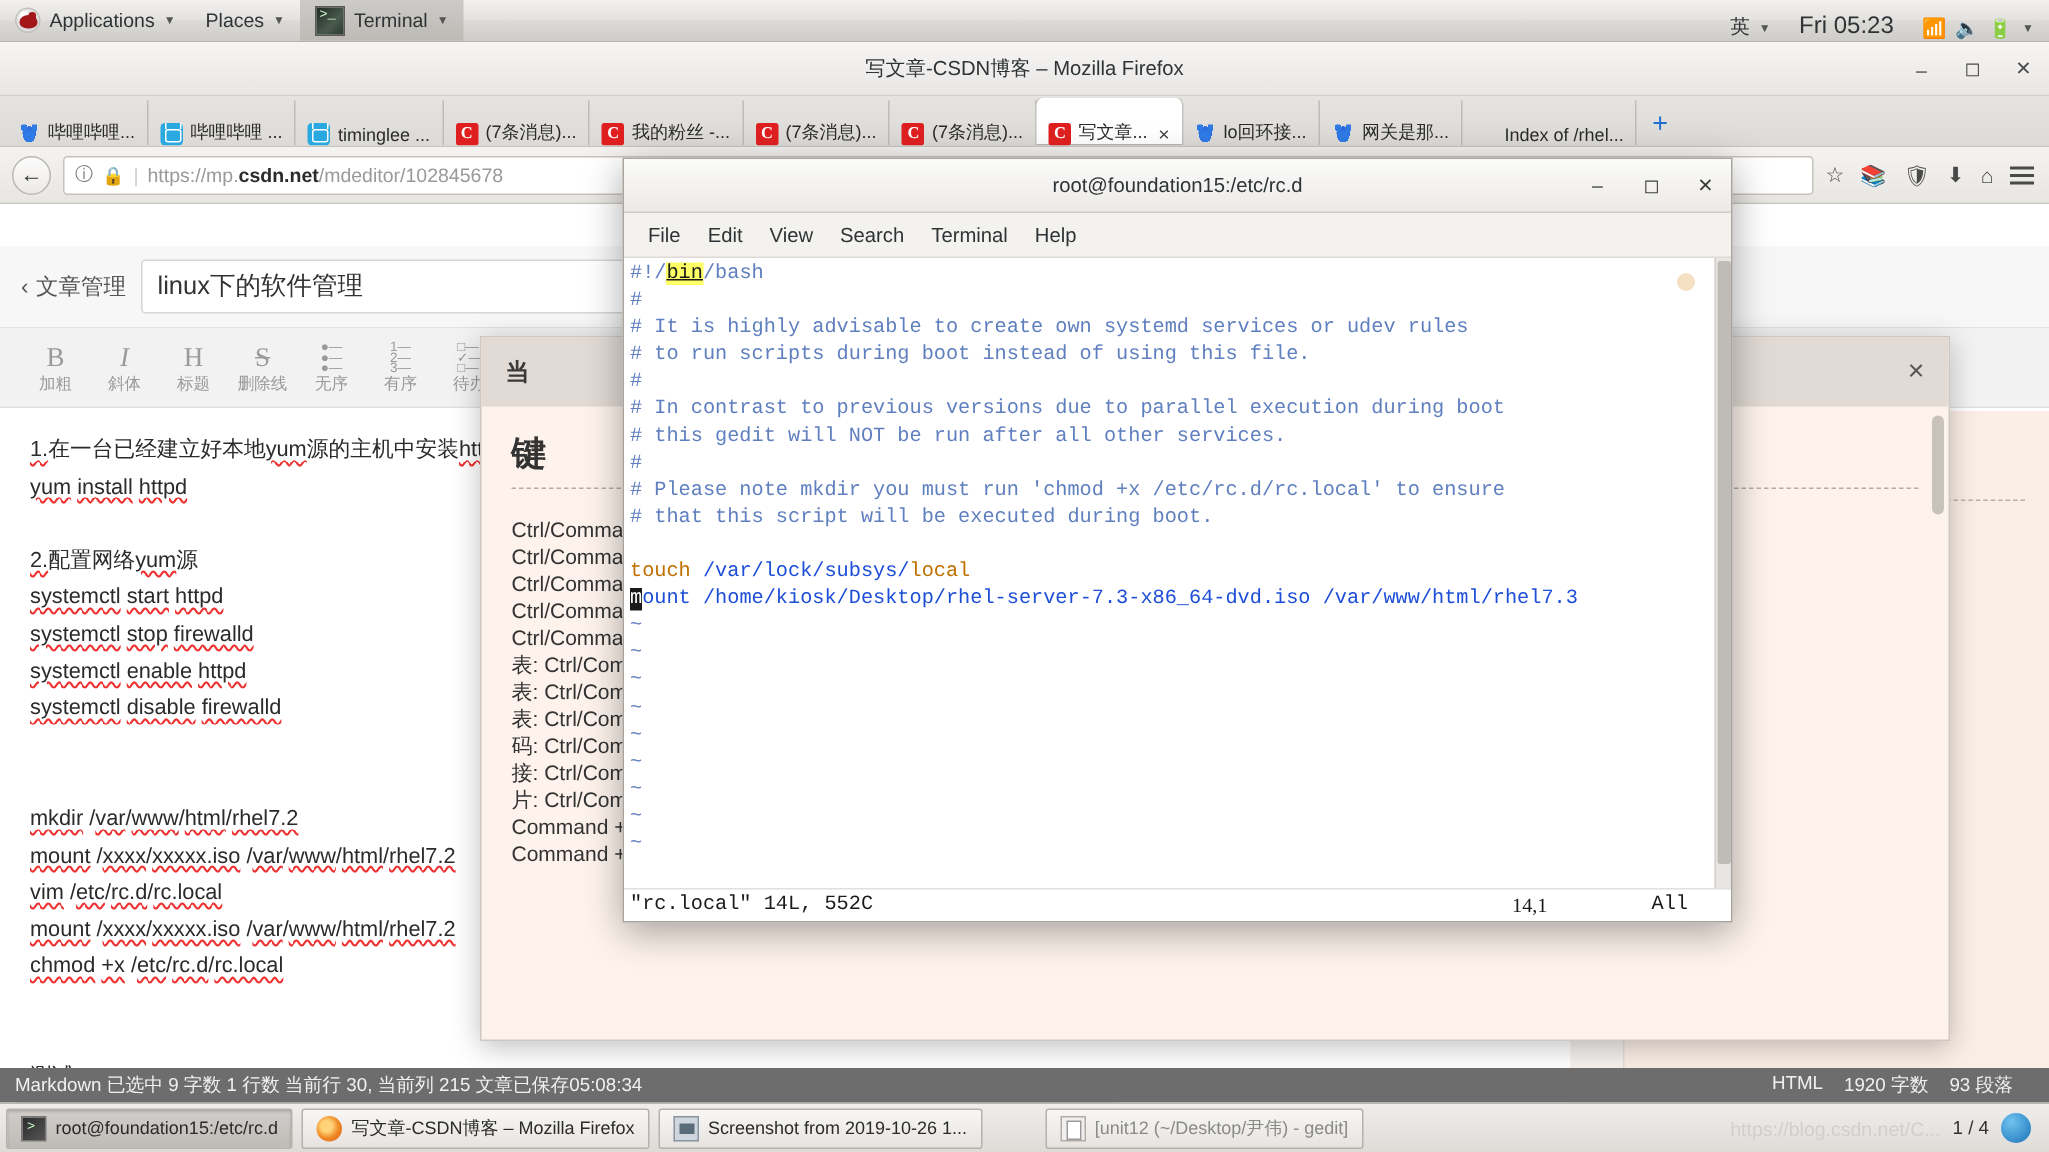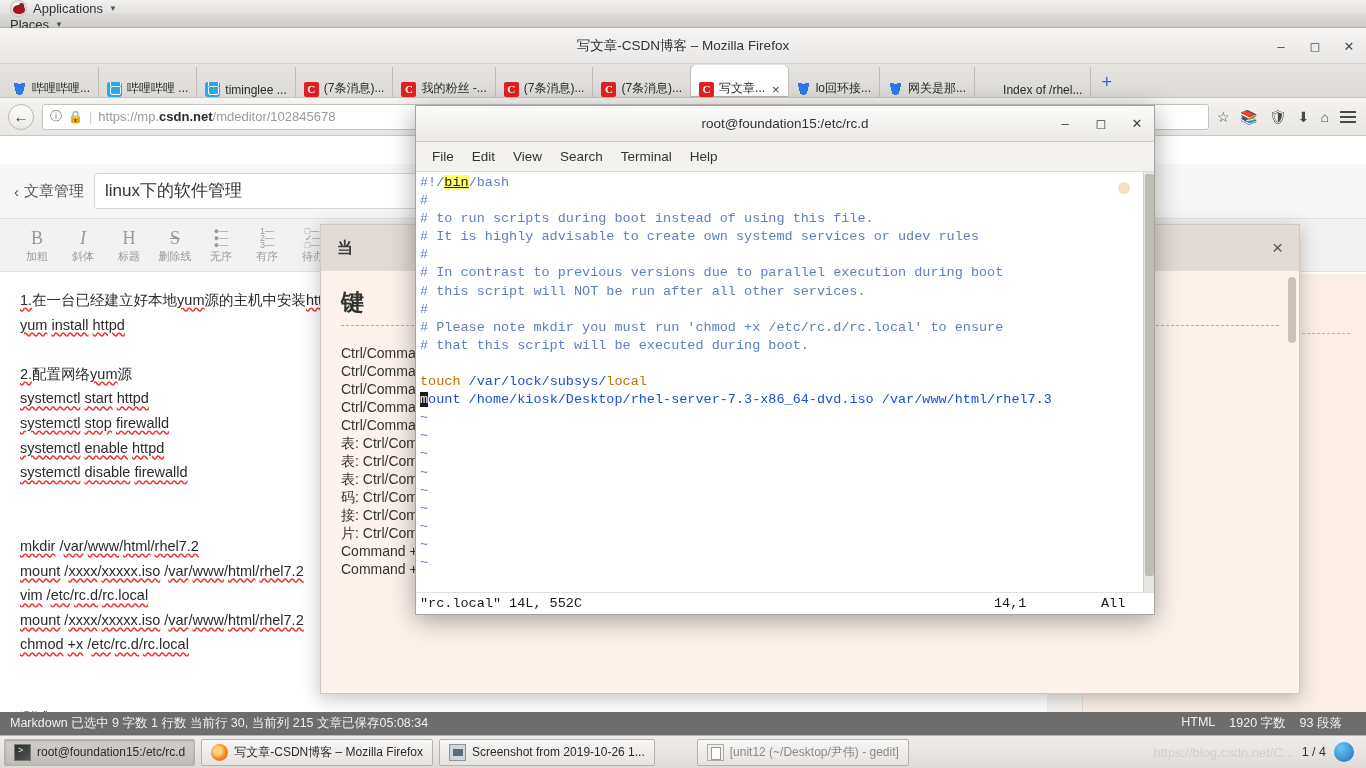--- a/index.html
+++ b/index.html
@@ -9,22 +9,22 @@
     font-family: "Liberation Sans", "DejaVu Sans", sans-serif;
     background: #ffffff;
   }
   #root { position: relative; width: 1366px; height: 768px; }
 
   
   .gnome-panel {
     position: absolute; left: 0; top: 0; width: 1366px; height: 28px;
     background: linear-gradient(to bottom, #f2f1f0 0%, #e4e2e0 48%, #dcdad7 52%, #cfcdc9 100%);
     border-bottom: 1px solid #b6b2ad;
-    display: flex; align-items: flex-start;
-    font-size: 13px; color: #2e3436; flex-direction: column;
+    display: flex; align-items: flex-end;
+    font-size: 13px; color: #2e3436;
   }
   .gp-item { display: flex; align-items: center; gap: 6px; padding: 0 10px; height: 100%; }
   .gp-item.active { background: linear-gradient(to bottom,#cdcbc7,#bdbab6); }
   .gp-caret { font-size: 8px; color: #555; }
   .rh-logo {
     width: 17px; height: 17px; border-radius: 50%;
     background: radial-gradient(circle at 35% 30%, #ffffff 0 18%, #f0f0f0 19%, #e2e2e2 40%, #d8d8d8 100%);
     position: relative; overflow: hidden; border: 1px solid #c3c0bb;
   }
   .rh-logo::after {
@@ -243,21 +243,21 @@
   .term-scroll {
     position: absolute; right: 0; top: 0; width: 11px; bottom: 0;
     background: #e8e6e3; border-left: 1px solid #d4d0cb;
   }
   .term-scroll i { position:absolute; left:1px; top: 2px; width: 9px; height: 402px; background:#bfbbb5; border-radius:2px; display:block;}
   .term-status {
     height: 22px; background: #ffffff; border-top: 1px solid #e2e0dc;
     font-family: "Liberation Mono", monospace; font-size: 13.5px; color: #1a1a1a;
     display: flex; align-items: center; padding: 0 14px 0 4px; position: relative;
   }
-  .ts-pos { position: absolute; left: 578px; }
+  .ts-pos { position: absolute; left: 592px; font-family: Liberation Serif, serif; }
   .ts-all { position: absolute; left: 685px; }
 
   
   .csdn-status {
     position: absolute; left: 0; top: 712px; width: 1366px; height: 23px;
     background: #6d6d6d; color: #f0f0f0; font-size: 12.5px;
     display: flex; align-items: center; padding: 0 10px;
   }
   .cs-right { margin-left: auto; display: flex; gap: 14px; padding-right: 14px; }
 
@@ -535,25 +535,25 @@
         <span>File</span>
         <span>Edit</span>
         <span>View</span>
         <span>Search</span>
         <span>Terminal</span>
         <span>Help</span>
       </div>
     <div class="term-body" id="termbody">
       <div class="tl"><span class="c-comment">#!/</span><span class="hl">bin</span><span class="c-comment">/bash</span></div>
         <div class="tl"><span class="c-comment">#</span></div>
+        <div class="tl"><span class="c-comment"># It is highly advisable to create own systemd services or udev rules</span></div>
         <div class="tl"><span class="c-comment"># to run scripts during boot instead of using this file.</span></div>
-        <div class="tl"><span class="c-comment"># It is highly advisable to create own systemd services or udev rules</span></div>
         <div class="tl"><span class="c-comment">#</span></div>
         <div class="tl"><span class="c-comment"># In contrast to previous versions due to parallel execution during boot</span></div>
-        <div class="tl"><span class="c-comment"># this script will NOT be run after all other services.</span></div>
+        <div class="tl"><span class="c-comment"># this gedit will NOT be run after all other services.</span></div>
         <div class="tl"><span class="c-comment">#</span></div>
         <div class="tl"><span class="c-comment"># Please note mkdir you must run 'chmod +x /etc/rc.d/rc.local' to ensure</span></div>
         <div class="tl"><span class="c-comment"># that this script will be executed during boot.</span></div>
         <div class="tl">&nbsp;</div>
         <div class="tl"><span class="c-orange">touch</span><span class="c-plain"> /var/lock/subsys/</span><span class="c-orange">local</span></div>
         <div class="tl"><span class="cursor-blk">m</span><span class="c-plain">ount /home/kiosk/Desktop/rhel-server-7.3-x86_64-dvd.iso /var/www/html/rhel7.3</span></div>
         <div class="tl c-tilde">~</div>
         <div class="tl c-tilde">~</div>
         <div class="tl c-tilde">~</div>
         <div class="tl c-tilde">~</div>

